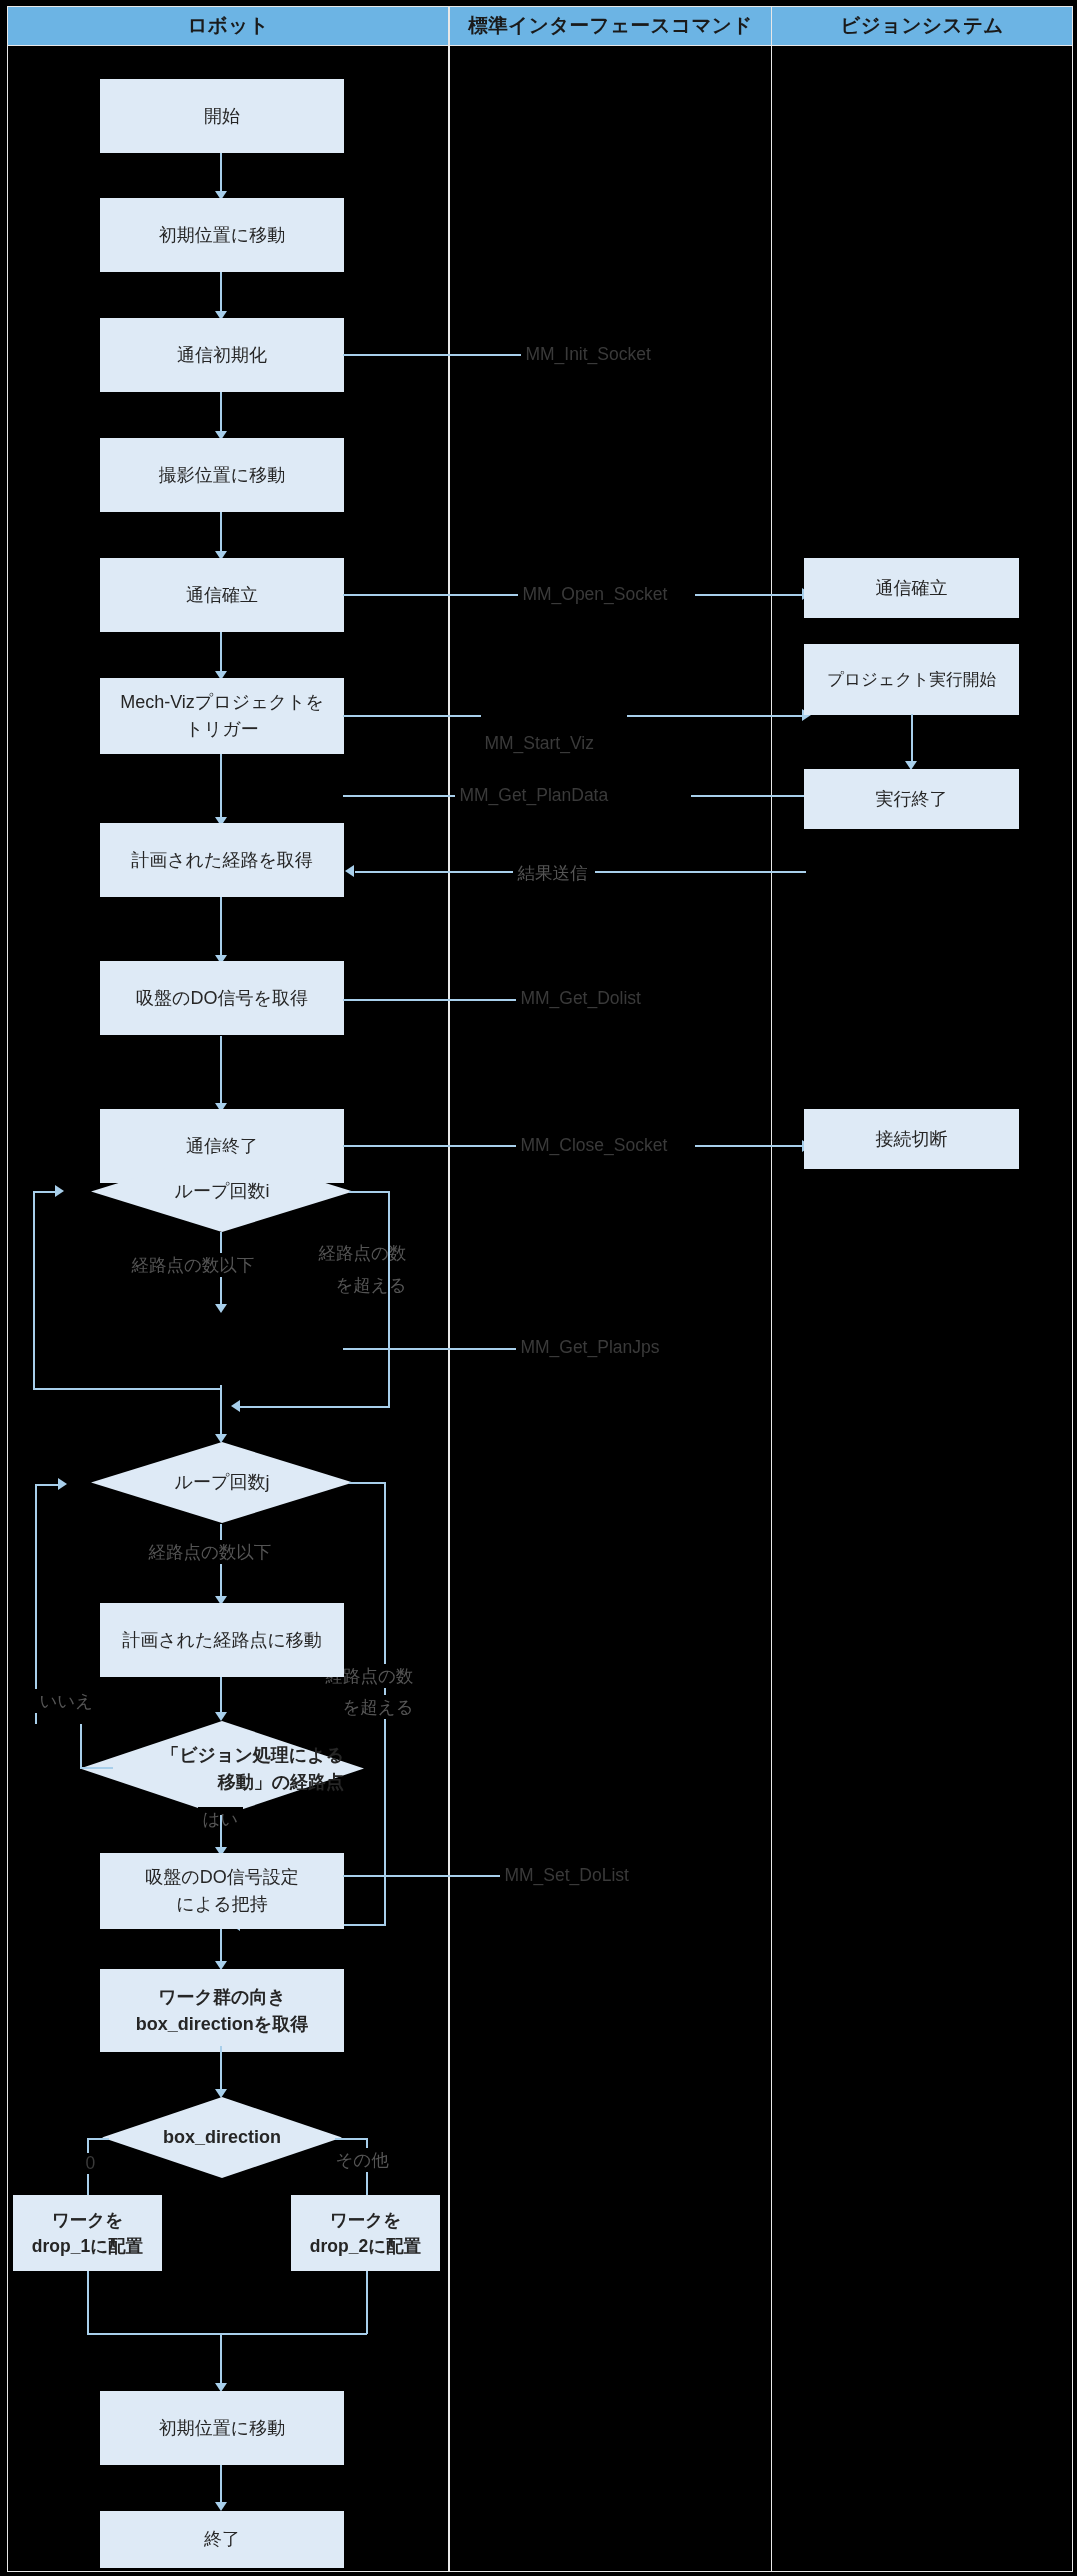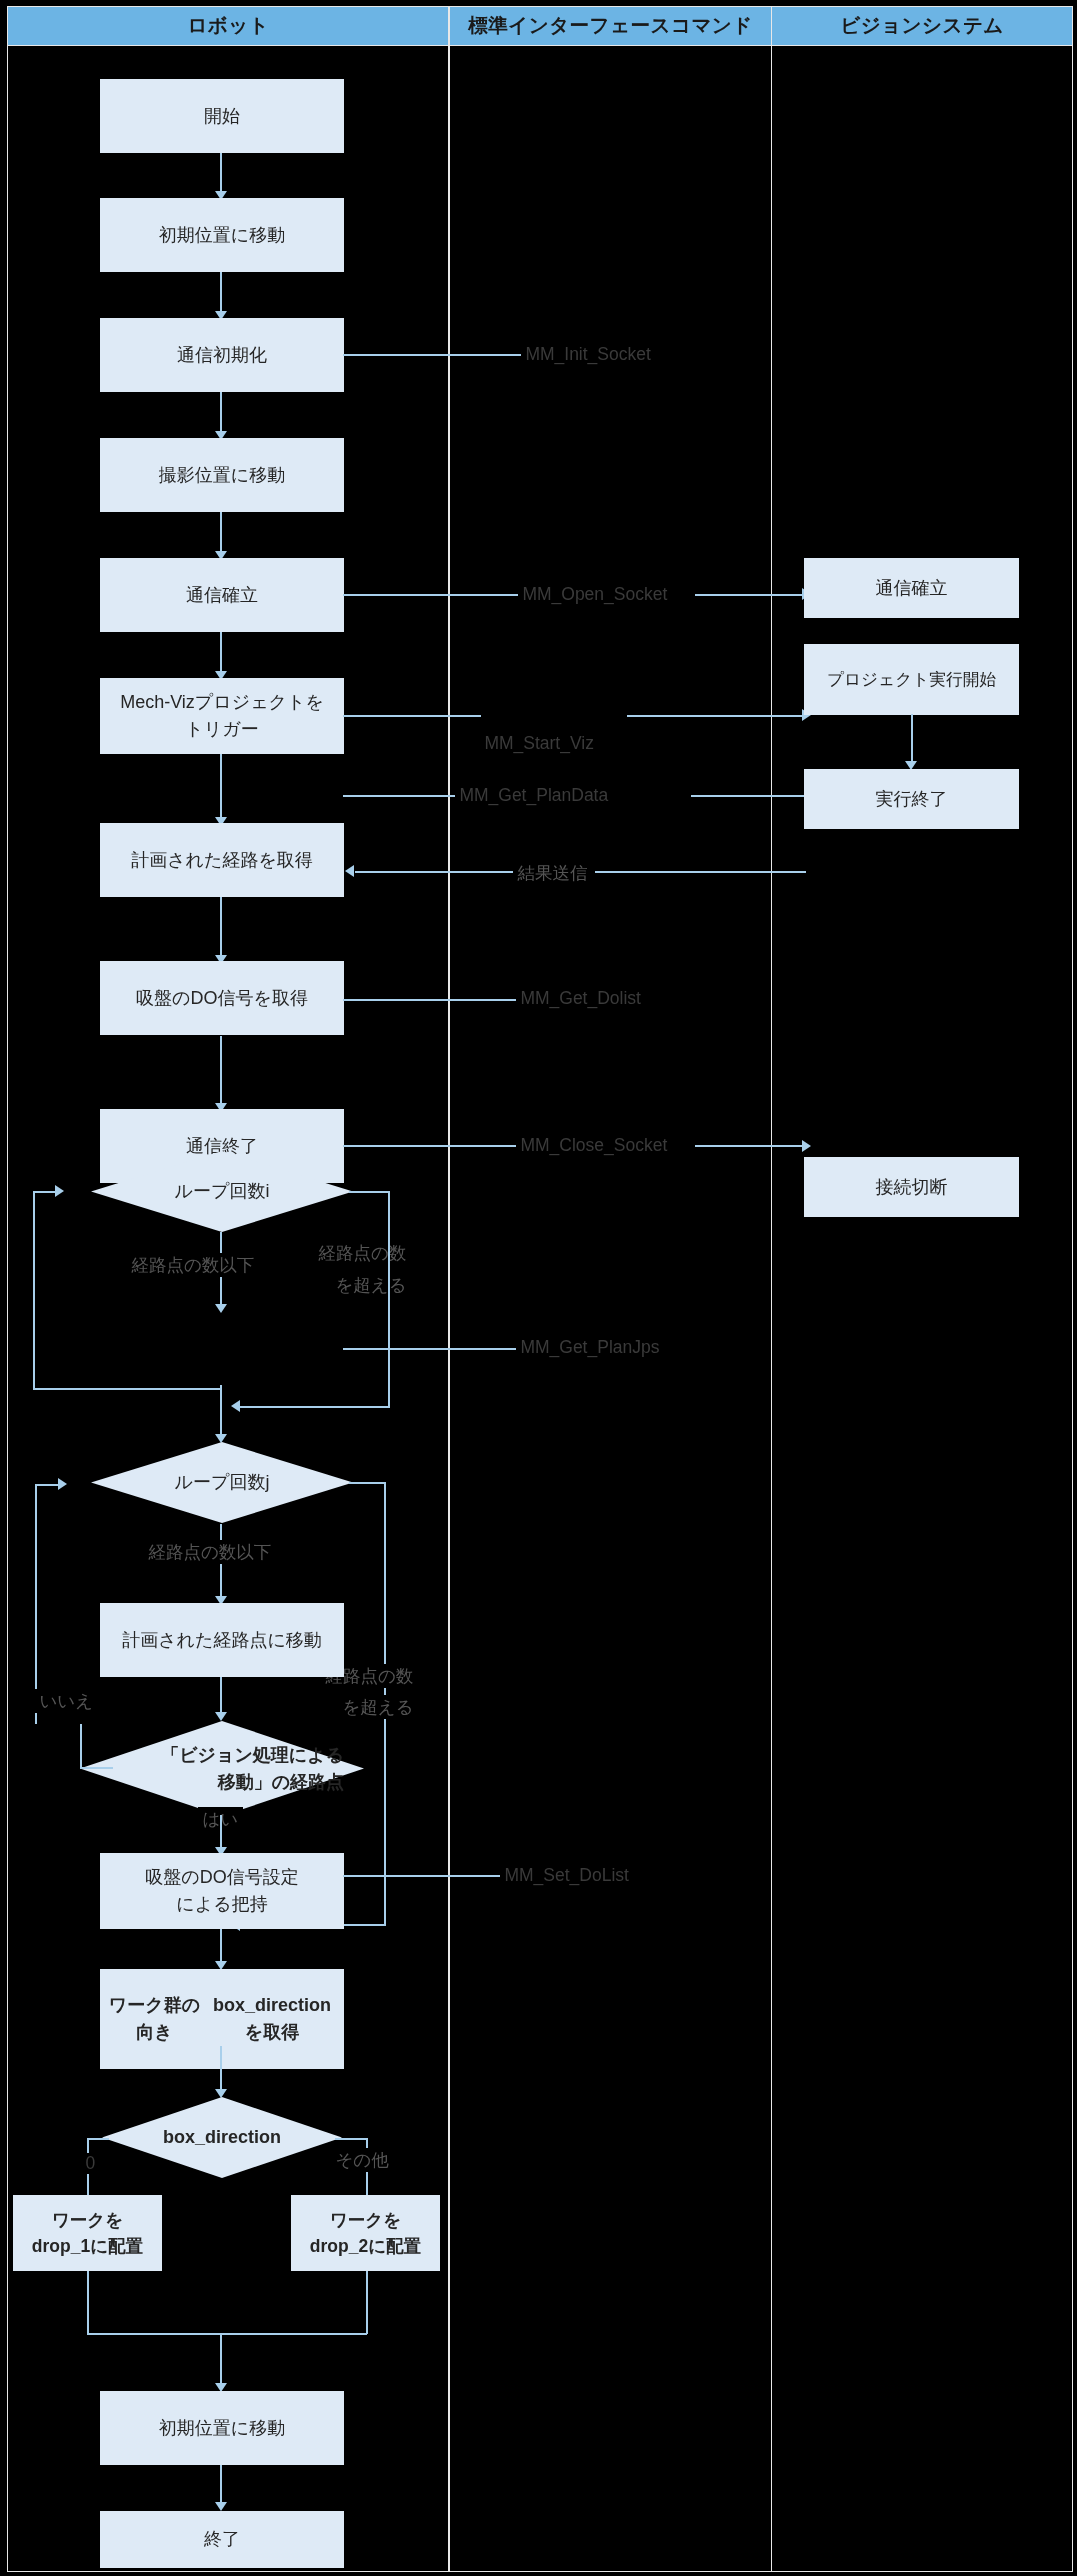--- a/index.html
+++ b/index.html
@@ -218,21 +218,21 @@
   <div class="node" style="left:100px;top:1853px;width:244px;height:76px;flex-direction:column;">
     <span>吸盤のDO信号設定</span>
     <span>による把持</span>
   </div>
   <div class="ln lnh" style="left:343px;top:1875px;width:160px;"></div>
   <div class="elab" style="left:500px;top:1865px;text-align:right;">MM_Set_DoList</div>
 
   <div class="ln lnv" style="left:220px;top:1929px;height:35px;"></div>
   <div class="ar ar-d" style="left:215px;top:1961px;"></div>
 
-  <div class="node bold" style="left:100px;top:1969px;width:244px;height:100px;flex-direction:row;">
+  <div class="node bold" style="left:100px;top:1969px;width:244px;height:83px;flex-direction:column;">
     <span>ワーク群の向き</span>
     <span>box_directionを取得</span>
   </div>
   <div class="ln lnv" style="left:220px;top:2046px;height:45px;"></div>
   <div class="ar ar-d" style="left:215px;top:2089px;"></div>
 
   <div class="dia bold" style="left:102px;top:2097px;width:240px;height:81px;">
     <div class="shape"></div>
     <div class="txt">box_direction</div>
   </div>
@@ -280,18 +280,18 @@
   <div class="node" style="left:804px;top:644px;width:215px;height:71px;font-size:16.7px;">
     <span>プロジェクト実行開始</span>
   </div>
   <div class="ln lnv" style="left:911px;top:714px;height:49px;"></div>
   <div class="ar ar-d" style="left:905px;top:761px;"></div>
 
   <div class="node" style="left:804px;top:769px;width:215px;height:60px;">
     <span>実行終了</span>
   </div>
 
-  <div class="node" style="left:804px;top:1109px;width:215px;height:60px;margin-top:48px;">
+  <div class="node" style="left:804px;top:1109px;width:215px;height:60px;">
     <span>接続切断</span>
   </div>
 
 </div>
 
 
 </body></html>

